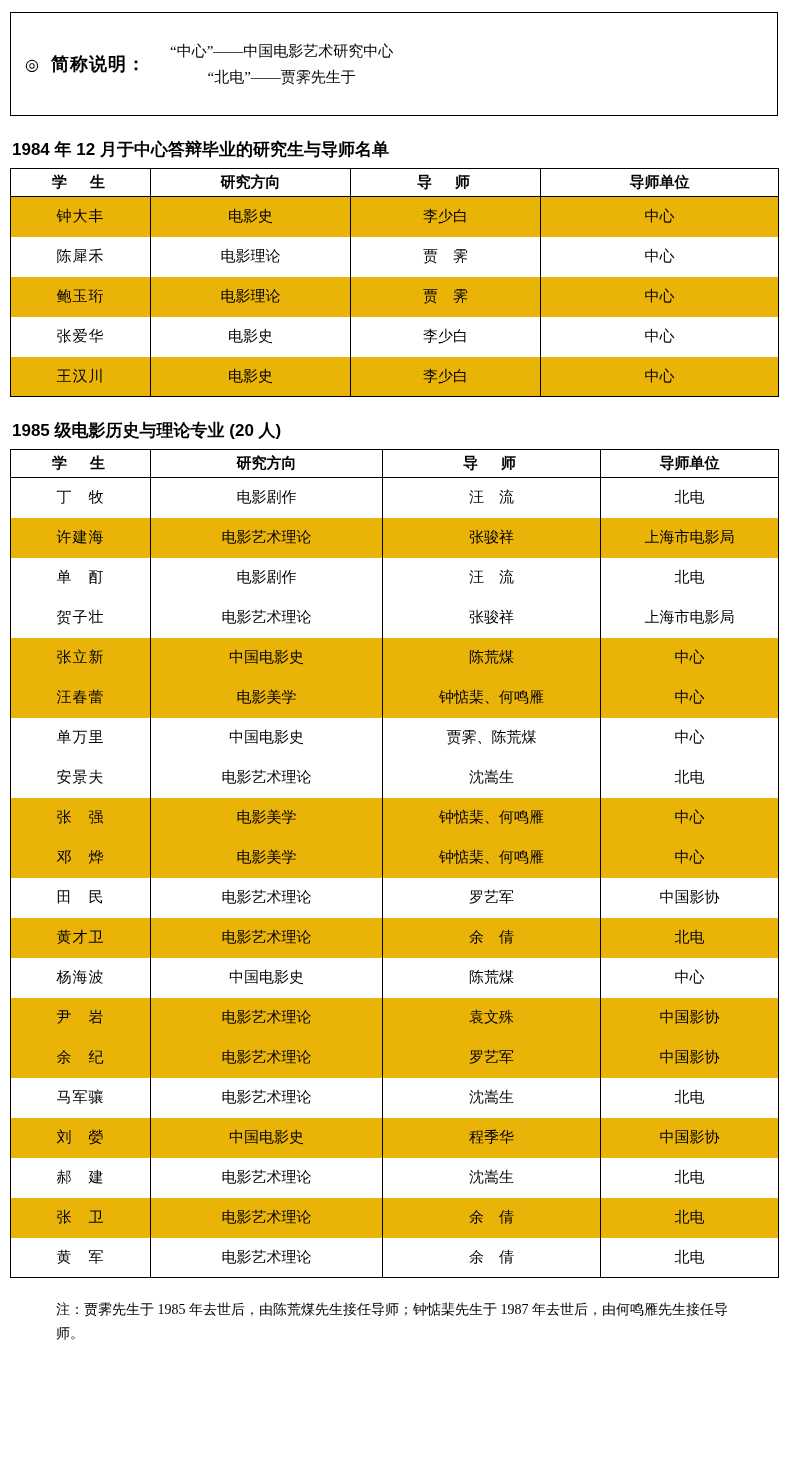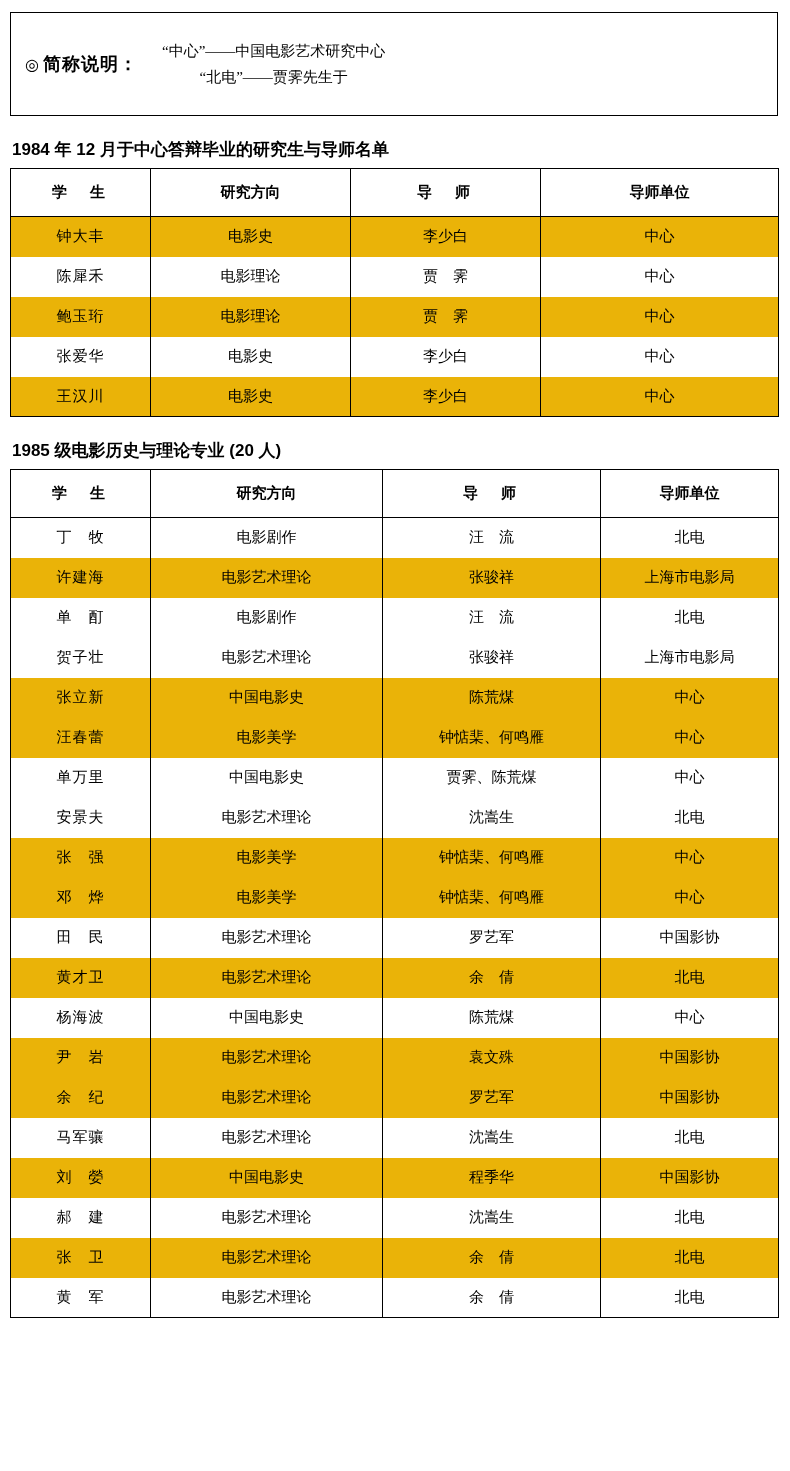--- a/index.html
+++ b/index.html
@@ -29,20 +29,21 @@
     align-items: center;
     box-sizing: border-box;
     width: 768px;
     height: 104px;
   }
   .legend-label {
     font-size: 18px;
     font-weight: bold;
     white-space: nowrap;
     font-family: "Liberation Sans", sans-serif;
+    margin-left: 8px;
     margin-right: 6px;
     letter-spacing: 1px;
   }
   .legend-marker {
     font-size: 16px;
     margin-right: 4px;
   }
   .legend-lines {
     display: flex;
     flex-direction: column;
@@ -81,21 +82,21 @@
     font-size: 15px;
     height: 40px;
     padding: 2px 4px;
     box-sizing: border-box;
   }
   table.roster thead th {
     font-weight: bold;
     font-family: "Liberation Sans", sans-serif;
     border-bottom: 1px solid #000;
     letter-spacing: 4px;
-    height: 48px;
+    height: 28px;
   }
   table.roster thead th.nospace {
     letter-spacing: 0px;
   }
   table.roster tbody tr.shade td {
     background: #eab308;
   }
   table.roster tbody tr td:first-child {
     letter-spacing: 1px;
   }
@@ -305,14 +306,15 @@
       </tr>
       <tr>
         <td>黄　军</td>
         <td>电影艺术理论</td>
         <td>余　倩</td>
         <td>北电</td>
       </tr>
     </tbody>
   </table>
 
+  <div class="note">注：贾霁先生于 1985 年去世后，由陈荒煤先生接任导师；钟惦棐先生于 1987 年去世后，由何鸣雁先生接任导师。</div>
 
 </div>
 
 </body></html>

